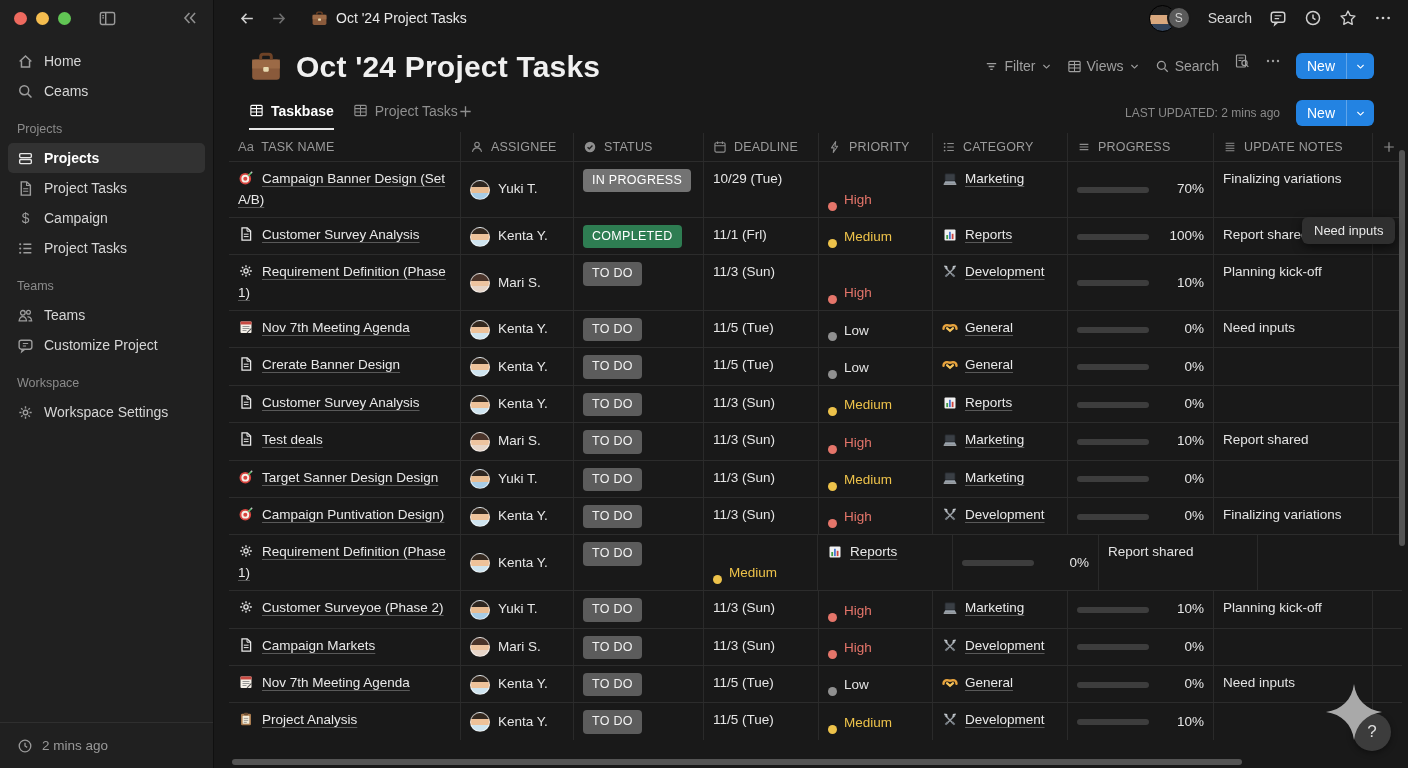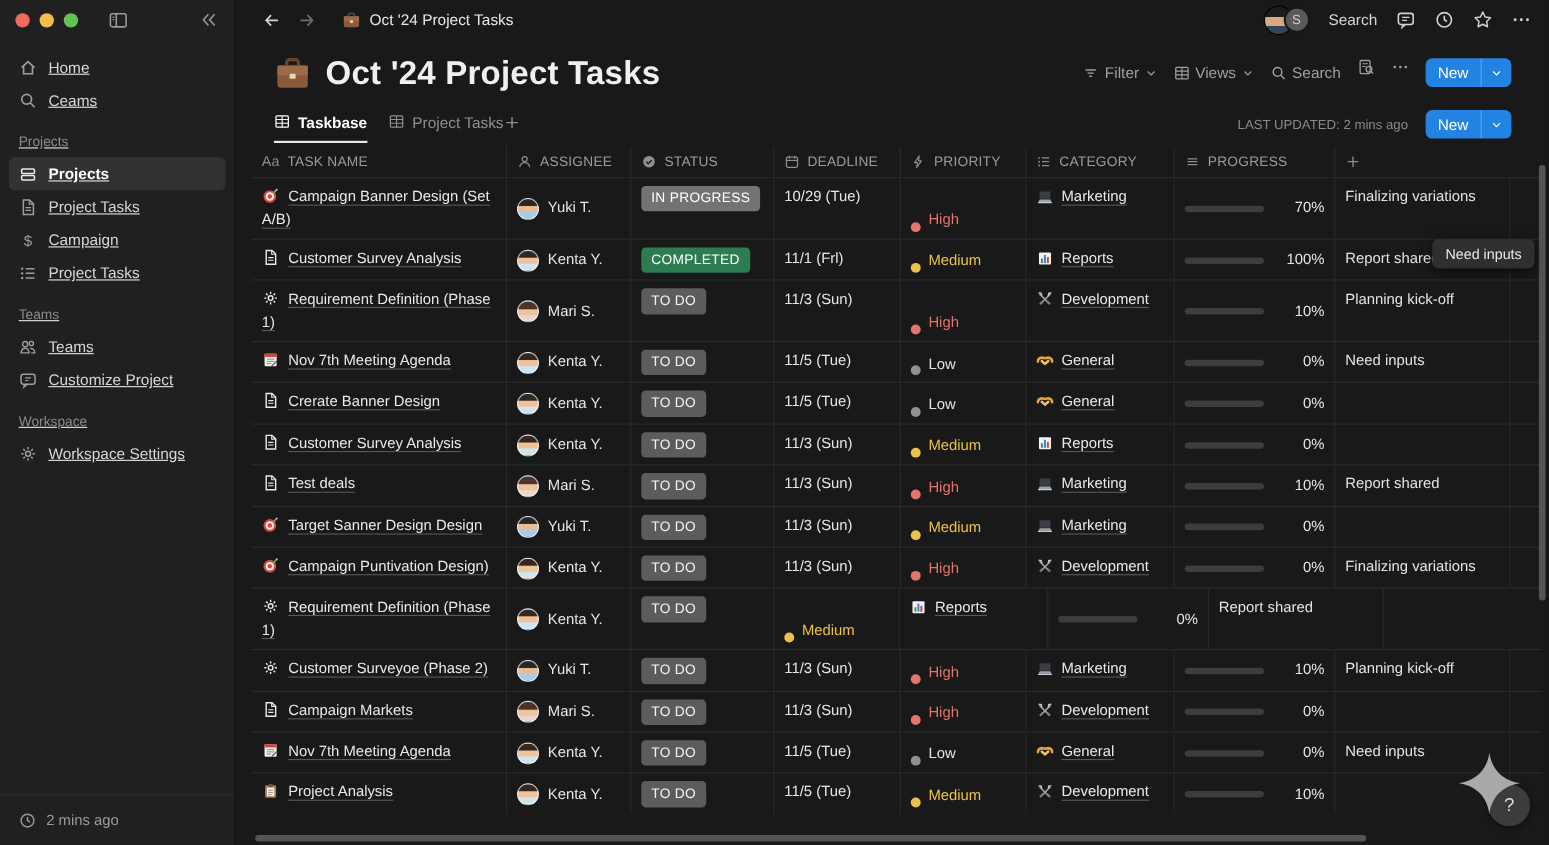--- a/index.html
+++ b/index.html
@@ -9,21 +9,21 @@
   .ic svg { width:100%; height:100%; }
 
   
   .sidebar { position:absolute; left:0; top:0; width:214px; height:768px; background:#202020;
              border-right:1px solid #101010; display:flex; flex-direction:column; }
   .sb-top { height:36px; display:flex; align-items:center; padding:0 14px; gap:9px; }
   .traffic { width:13px; height:13px; border-radius:50%; }
   .t-red{ background:#ee6a5f; } .t-yellow{ background:#f5bd4f; } .t-green{ background:#61c554; }
   .sb-top .panel { margin-left:18px; color:#9a9a9a; width:19px; height:19px; }
   .sb-top .collapse { margin-left:auto; color:#8f8f8f; width:18px; height:18px; }
-  .sb-nav { padding:10px 8px 0; flex:1; overflow:hidden;text-decoration:underline; }
+  .sb-nav { padding:10px 8px 0; flex:1; overflow:hidden; }
   .nav-item { display:flex; align-items:center; gap:10px; height:30px; padding:0 9px; border-radius:5px;
               color:#d6d6d6; font-size:14px; cursor:default; }
   .nav-item .ic { color:#9d9d9d; width:17px; height:17px; }
   .nav-item.selected { background:#323232; color:#ffffff; font-weight:600; }
   .nav-item.selected .ic { color:#e8e8e8; }
   .nav-item.muted { color:#8b8b8b; }
   .section-title { color:#8b8b8b; font-size:12.5px; padding:16px 9px 7px; }
   .sb-footer { border-top:1px solid #2f2f2f; height:46px; display:flex; align-items:center; gap:9px;
                padding:0 17px; color:#9a9a9a; font-size:13.5px; }
   .sb-footer .ic { color:#9a9a9a; }
@@ -469,20 +469,28 @@
             <span>CATEGORY</span>
           </div>
           <div class="hcell" style="width: 146px;">
             <span class="ic">
               <svg viewBox="0 0 16 16">
                 <path d="M3 5h10M3 8h10M3 11h10" stroke="currentColor" stroke-width="1.3"></path>
               </svg>
             </span>
             <span>PROGRESS</span>
           </div>
+          <div class="hcell" style="width: 159px;">
+            <span class="ic">
+              <svg viewBox="0 0 16 16">
+                <path d="M3 3.8h10M3 6.6h10M3 9.4h10M3 12.2h10" stroke="currentColor" stroke-width="1.2"></path>
+              </svg>
+            </span>
+            <span>UPDATE NOTES</span>
+          </div>
           <div class="hcell" style="width: 22px;">
             <span class="ic">
               <svg viewBox="0 0 16 16">
                 <path d="M8 2.5v11M2.5 8h11" stroke="currentColor" stroke-width="1.4"></path>
               </svg>
             </span>
           </div>
         </div>
       <div id="tbody">
           <div class="trow">

